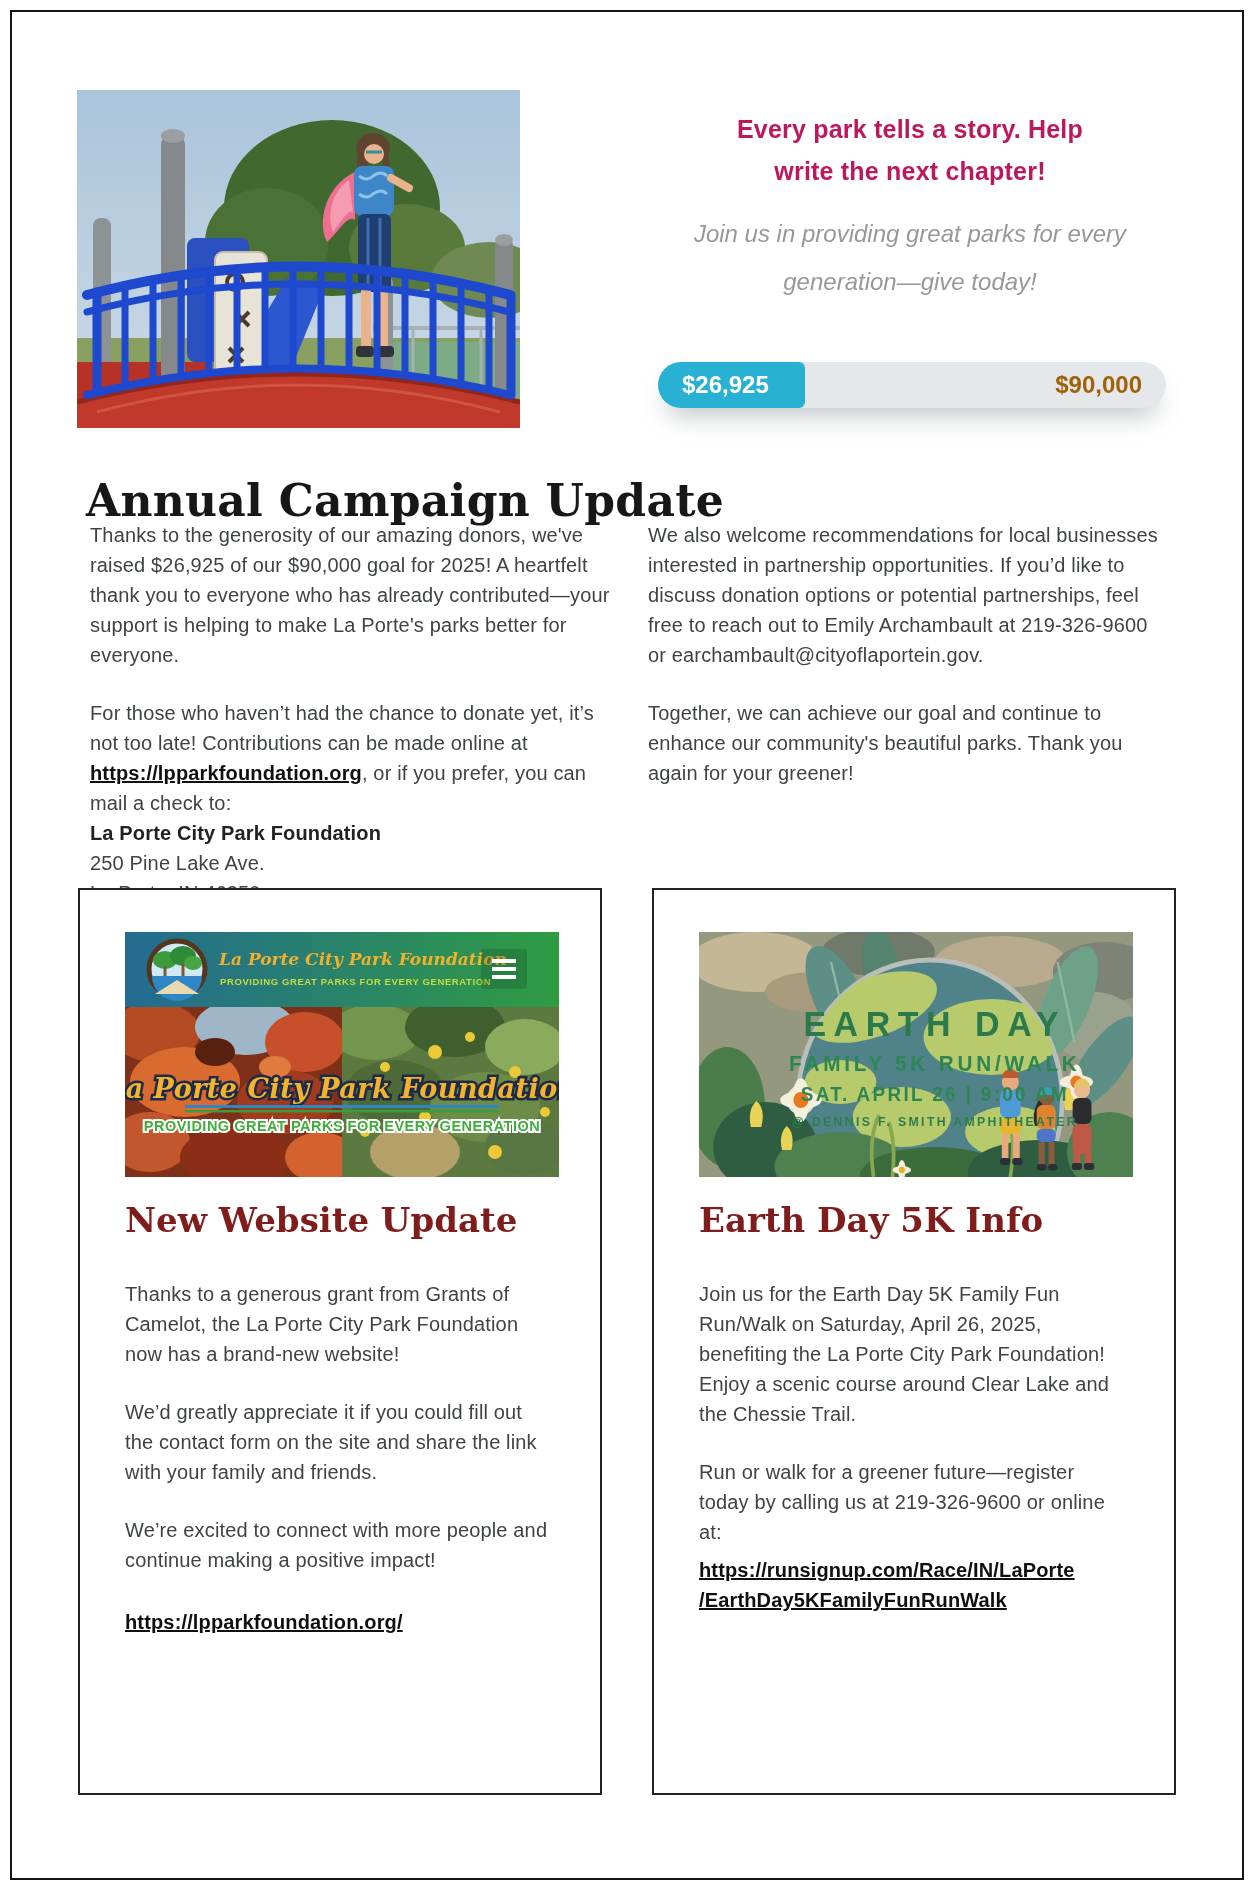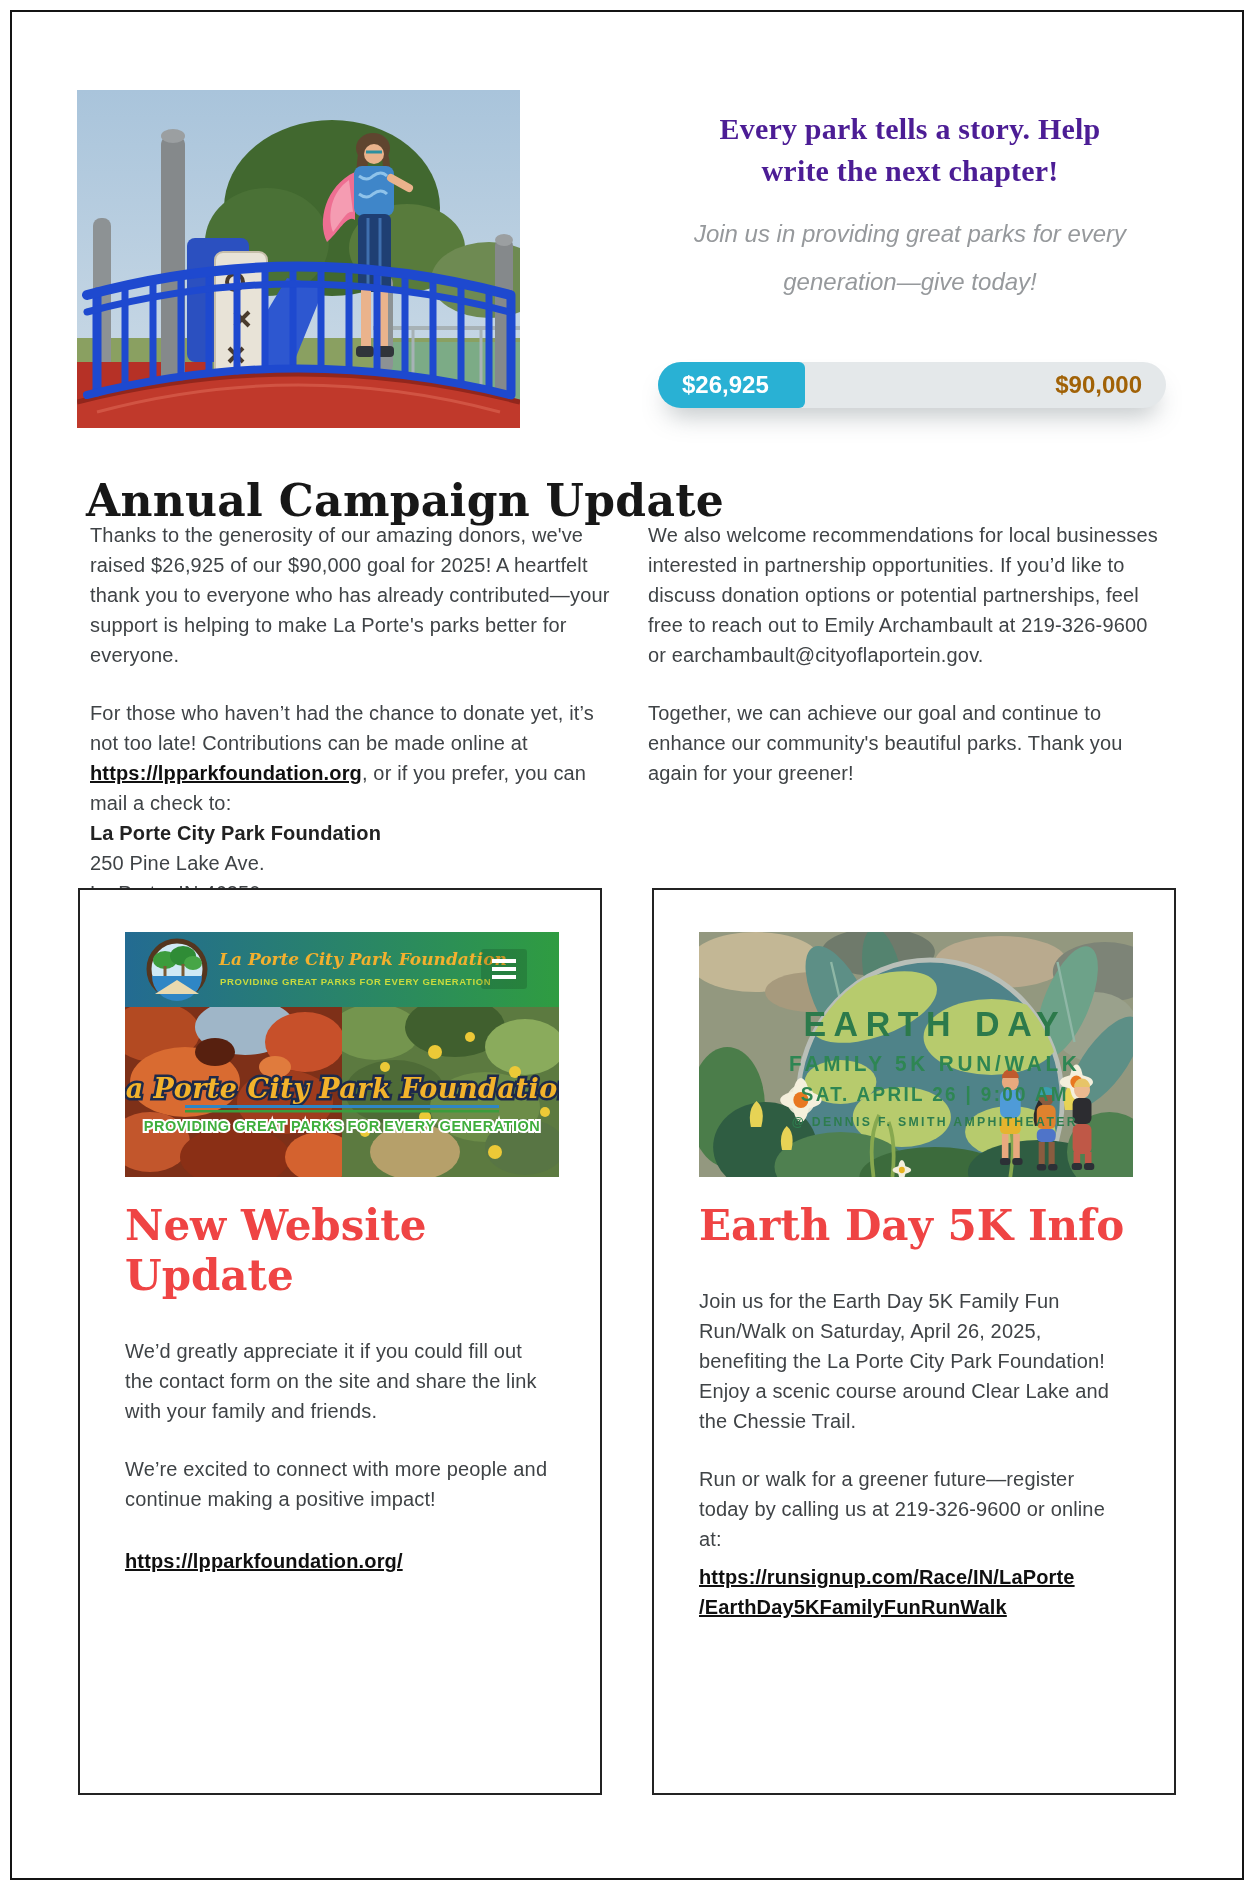--- a/index.html
+++ b/index.html
@@ -4,21 +4,21 @@
 <style>
   html,body{margin:0;padding:0;background:#ffffff;}
   .page{position:relative;width:1254px;height:1890px;background:#ffffff;overflow:hidden;
         font-family:"Liberation Sans",sans-serif;color:#3f4346;}
   .frame{position:absolute;left:10px;top:10px;right:10px;bottom:10px;border:2px solid #141414;pointer-events:none;}
 
   
   .photo{position:absolute;left:77px;top:90px;width:443px;height:338px;overflow:hidden;}
   .photo svg{display:block;width:100%;height:100%;}
   .hero{position:absolute;left:650px;top:108px;width:520px;text-align:center;}
-  .hero-headline{font-size:30px;line-height:42px;font-weight:bold;color:#4c1d95;letter-spacing:.2px;font-family:Liberation Serif, serif;}
+  .hero-headline{font-size:25px;line-height:42px;font-weight:bold;color:#be185d;letter-spacing:.2px;}
   .hero-sub{margin-top:18px;font-size:24px;line-height:48px;font-style:italic;color:#96999c;}
   .progress{position:absolute;left:658px;top:362px;width:508px;height:46px;background:#e4e8ea;
             border-radius:23px;box-shadow:0 16px 24px -8px rgba(120,130,136,.45);}
   .progress-fill{position:absolute;left:0;top:0;height:46px;width:29%;background:#29b1d4;
                  border-radius:23px 6px 6px 23px;}
   .progress-raised{position:absolute;left:24px;top:0;line-height:46px;font-size:24px;font-weight:bold;color:#ffffff;}
   .progress-goal{position:absolute;right:24px;top:0;line-height:46px;font-size:24px;font-weight:bold;color:#a16207;}
 
   
   .main-title{position:absolute;left:86px;top:444px;font-family:"DejaVu Serif",serif;
@@ -30,21 +30,21 @@
   .body-link{font-weight:bold;color:#101010;text-decoration:underline;}
   .addr-org{font-weight:bold;color:#222;}
 
   
   .card{position:absolute;top:888px;width:524px;height:907px;border:2px solid #232323;background:#fff;
         box-sizing:border-box;padding:42px 45px 0 45px;}
   .card-website{left:78px;}
   .card-earthday{left:652px;}
   .card-img{width:434px;height:245px;overflow:hidden;}
   .card-img svg{display:block;width:100%;height:100%;}
-  .card-title{margin-top:24px;font-family:"DejaVu Serif",serif;font-size:42px;line-height:50px;color:#ef4444;}
+  .card-title{margin-top:18px;font-family:"DejaVu Serif",serif;font-size:34px;line-height:50px;color:#7f1d1d;}
   .card-body{margin-top:34px;font-size:20px;line-height:30px;letter-spacing:.15px;max-width:434px;}
   .card-body p{margin:0 0 28px 0;}
   .card-link{display:block;margin-top:32px;font-size:20px;line-height:30px;font-weight:bold;
              color:#101010;text-decoration:underline;word-break:break-all;}
   .card-link span{display:block;}
 
   
   svg text{font-family:"Liberation Sans",sans-serif;}
   .script-text{font-family:"DejaVu Serif",serif;font-style:italic;font-weight:bold;}
   .stencil{font-weight:bold;}
@@ -242,20 +242,21 @@
         <g>
           <text class="script-text" x="217" y="166" text-anchor="middle" font-size="27" fill="#f3b32b" stroke="#1e2a4a" stroke-width="5" paint-order="stroke" letter-spacing="0.5">La Porte City Park Foundation</text>
           <rect x="60" y="173" width="314" height="3" fill="#2f86c5"></rect>
           <rect x="60" y="178" width="314" height="2.5" fill="#3c9c3c"></rect>
           <text x="217" y="199" text-anchor="middle" font-size="14.5" font-weight="bold" letter-spacing="0.5" fill="#3fae3c" stroke="#ffffff" stroke-width="4" paint-order="stroke">PROVIDING GREAT PARKS FOR EVERY GENERATION</text>
         </g>
       </svg>
     </div>
     <h2 class="card-title">New Website Update</h2>
     <div class="card-body">
+      <p>Thanks to a generous grant from Grants of Camelot, the La Porte City Park Foundation now has a brand-new website!</p>
       <p>We’d greatly appreciate it if you could fill out the contact form on the site and share the link with your family and friends.</p>
       <p>We’re excited to connect with more people and continue making a positive impact!</p>
       <a class="card-link" href="#">https://lpparkfoundation.org/</a>
     </div>
   </div>
 
   <div class="card card-earthday">
     <div class="card-img">
       <svg viewBox="0 0 460 245" preserveAspectRatio="none" aria-hidden="true">
         <defs>

